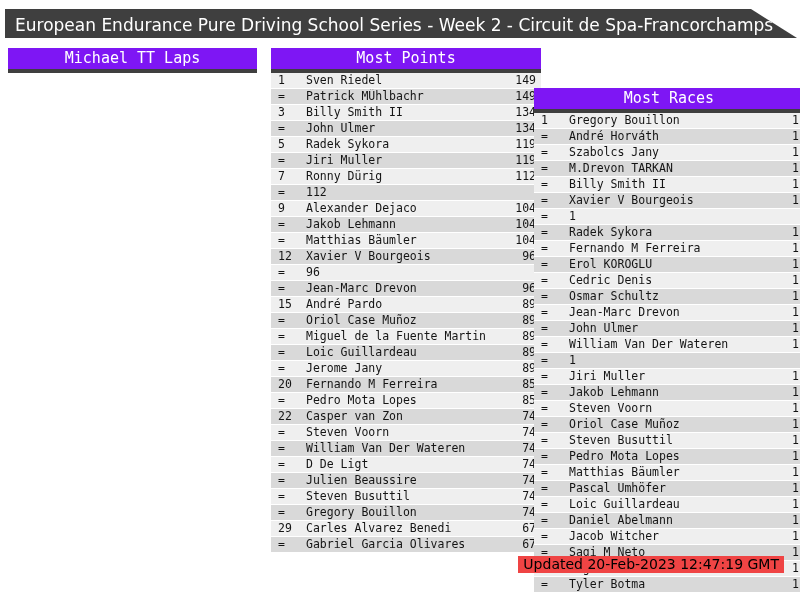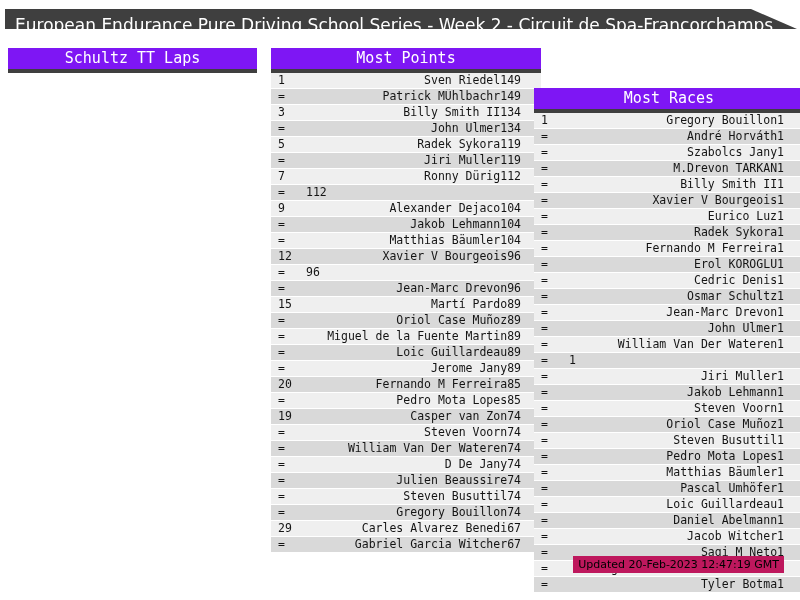--- a/index.html
+++ b/index.html
@@ -1,21 +1,21 @@
 <!DOCTYPE html>
 <html><head>
 <meta charset="utf-8">
 <style>
   html,body{margin:0;padding:0;}
   body{
     width:800px;height:600px;position:relative;background:#ffffff;
     font-family:"DejaVu Sans", sans-serif;overflow:hidden;
   }
   .titlebar{
-    position:absolute;left:5px;top:9px;width:792px;height:20px;
+    position:absolute;left:5px;top:9px;width:792px;height:29px;
     background:#3F3F3F;color:#ffffff;font-size:17px;line-height:32px;
     padding-left:10px;box-sizing:border-box;white-space:nowrap;
     clip-path:polygon(0 0, calc(100% - 46px) 0, 100% 100%, 0 100%);
   }
   .col{position:absolute;top:48px;width:270px;}
   .col-0{left:8px;width:249px;}
   .col-1{left:271px;}
   .col-2{left:534px;margin-top:40px;}
   .col-header{
     height:21px;background:#7E16F4;color:#ffffff;text-align:center;
@@ -24,34 +24,34 @@
   .col-underline{height:4px;background:#3F3F3F;}
   .tbody{width:100%;}
   .row{
     display:flex;height:16px;line-height:15px;box-sizing:border-box;
     border-bottom:1px solid #ffffff;
     font-family:"DejaVu Sans Mono", monospace;font-size:11.5px;color:#141414;
   }
   .row.odd{background:#EFEFEF;}
   .row.even{background:#D9D9D9;}
   .rank{width:35px;padding-left:7px;box-sizing:border-box;flex:none;}
-  .name{flex:1;white-space:nowrap;overflow:hidden;text-align:right;}
-  .val{flex:none;padding-right:20px;text-align:right;}
+  .name{flex:1;white-space:nowrap;overflow:hidden;}
+  .val{flex:none;padding-right:5px;text-align:right;}
   .updated{
-    position:absolute;top:556px;right:16px;background:#be185d;color:#000000;
-    font-size:11px;line-height:13px;padding:2px 5px;white-space:nowrap;margin-left:44px;
+    position:absolute;top:556px;right:16px;background:#ef4444;color:#000000;
+    font-size:14px;line-height:13px;padding:2px 5px;white-space:nowrap;margin-left:44px;
   }
 </style>
 </head>
 <body>
 
 <div class="titlebar">European Endurance Pure Driving School Series - Week 2 - Circuit de Spa-Francorchamps</div>
 
 <div class="col col-0">
-  <div class="col-header">Schultz TT Laps</div>
+  <div class="col-header">Michael TT Laps</div>
   <div class="col-underline"></div>
   <div class="tbody"></div>
 </div>
 
 <div class="col col-1">
   <div class="col-header">Most Points</div>
   <div class="col-underline"></div>
   <div class="tbody">
       <div class="row odd">
         <span class="rank">1</span>
@@ -116,21 +116,21 @@
         <span class="rank">=</span>
         <span class="val">96</span>
       </div>
       <div class="row even">
         <span class="rank">=</span>
         <span class="name">Jean-Marc Drevon</span>
         <span class="val">96</span>
       </div>
       <div class="row odd">
         <span class="rank">15</span>
-        <span class="name">Martí Pardo</span>
+        <span class="name">André Pardo</span>
         <span class="val">89</span>
       </div>
       <div class="row even">
         <span class="rank">=</span>
         <span class="name">Oriol Case Muñoz</span>
         <span class="val">89</span>
       </div>
       <div class="row odd">
         <span class="rank">=</span>
         <span class="name">Miguel de la Fuente Martin</span>
@@ -150,37 +150,37 @@
         <span class="rank">20</span>
         <span class="name">Fernando M Ferreira</span>
         <span class="val">85</span>
       </div>
       <div class="row odd">
         <span class="rank">=</span>
         <span class="name">Pedro Mota Lopes</span>
         <span class="val">85</span>
       </div>
       <div class="row even">
-        <span class="rank">19</span>
+        <span class="rank">22</span>
         <span class="name">Casper van Zon</span>
         <span class="val">74</span>
       </div>
       <div class="row odd">
         <span class="rank">=</span>
         <span class="name">Steven Voorn</span>
         <span class="val">74</span>
       </div>
       <div class="row even">
         <span class="rank">=</span>
         <span class="name">William Van Der Wateren</span>
         <span class="val">74</span>
       </div>
       <div class="row odd">
         <span class="rank">=</span>
-        <span class="name">D De Jany</span>
+        <span class="name">D De Ligt</span>
         <span class="val">74</span>
       </div>
       <div class="row even">
         <span class="rank">=</span>
         <span class="name">Julien Beaussire</span>
         <span class="val">74</span>
       </div>
       <div class="row odd">
         <span class="rank">=</span>
         <span class="name">Steven Busuttil</span>
@@ -191,21 +191,21 @@
         <span class="name">Gregory Bouillon</span>
         <span class="val">74</span>
       </div>
       <div class="row odd">
         <span class="rank">29</span>
         <span class="name">Carles Alvarez Benedi</span>
         <span class="val">67</span>
       </div>
       <div class="row even">
         <span class="rank">=</span>
-        <span class="name">Gabriel Garcia Witcher</span>
+        <span class="name">Gabriel Garcia Olivares</span>
         <span class="val">67</span>
       </div>
     </div>
 </div>
 
 <div class="col col-2">
   <div class="col-header">Most Races</div>
   <div class="col-underline"></div>
   <div class="tbody">
       <div class="row odd">
@@ -233,21 +233,20 @@
         <span class="name">Billy Smith II</span>
         <span class="val">1</span>
       </div>
       <div class="row even">
         <span class="rank">=</span>
         <span class="name">Xavier V Bourgeois</span>
         <span class="val">1</span>
       </div>
       <div class="row odd">
         <span class="rank">=</span>
-        <span class="name">Eurico Luz</span>
         <span class="val">1</span>
       </div>
       <div class="row even">
         <span class="rank">=</span>
         <span class="name">Radek Sykora</span>
         <span class="val">1</span>
       </div>
       <div class="row odd">
         <span class="rank">=</span>
         <span class="name">Fernando M Ferreira</span>

